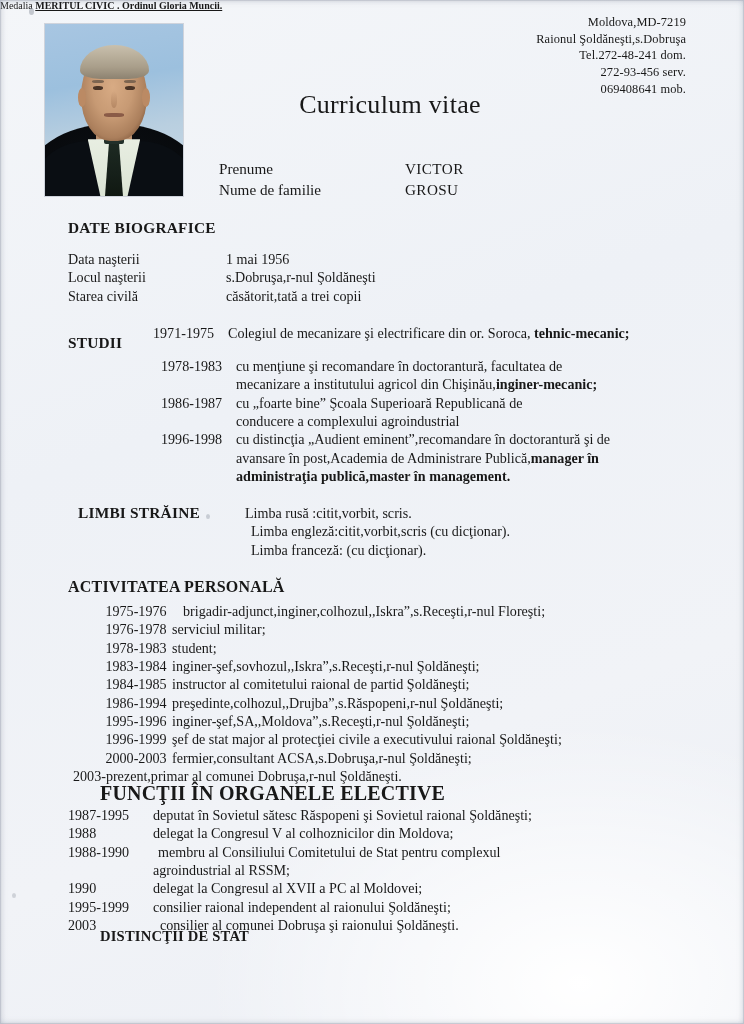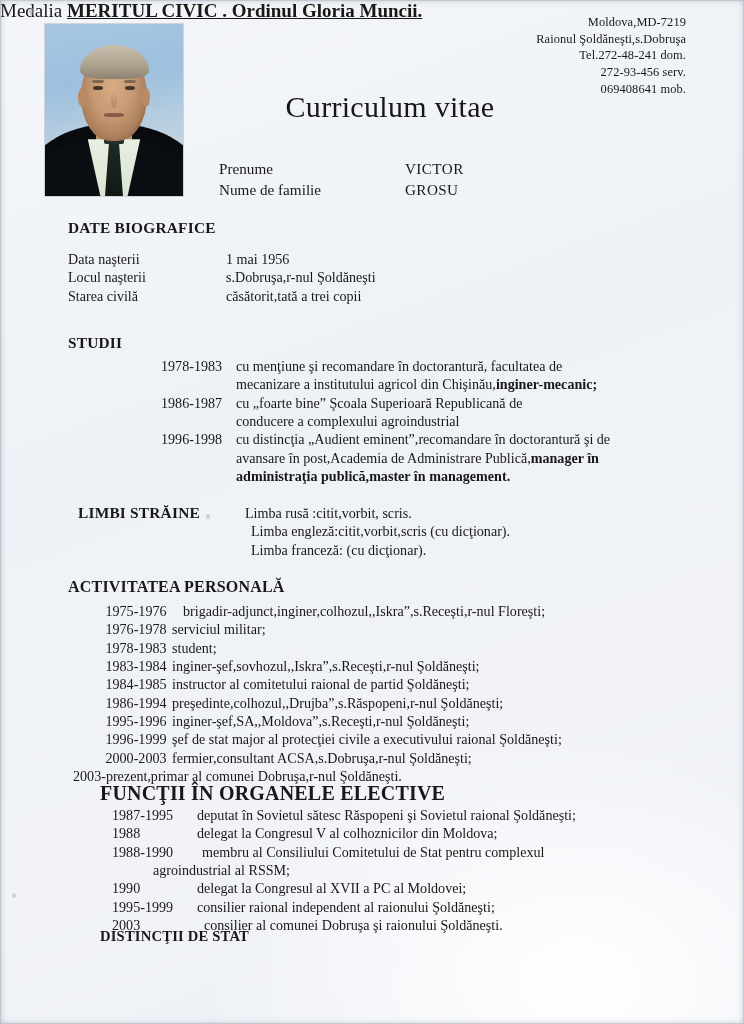--- a/index.html
+++ b/index.html
@@ -190,21 +190,21 @@
     letter-spacing: .1px;
   }
 
   
   #cv-title {
     position: absolute;
     left: 0;
     right: 0;
     top: 90px;
     text-align: center;
-    font-size: 30px;
+    font-size: 26px;
     letter-spacing: .3px;
     padding-left: 36px;
   }
 
   
   #name-block {
     position: absolute;
     left: 219px;
     top: 159px;
     font-size: 15.2px;
@@ -250,26 +250,26 @@
   #limbi-list div:nth-child(n+2) { padding-left: 6px; }
 
   
   #h-activ     { left: 68px;  top: 578px; font-size: 16px; }
   #activ-list  { left: 100px; top: 602px; width: 610px; text-align: center; }
   #activ-list .k { width: 72px; }
 
   
   #h-functii   { left: 100px; top: 782px; font-size: 20px; }
   #functii-list{ left: 68px;  top: 806px; width: 640px; }
-  #functii-list .k { width: 85px; margin-left: 44px; }
+  #functii-list .k { width: 85px; }
   #functii-list .cont { padding-left: 85px; }
 
   
   #h-dist      { left: 100px; top: 928px; font-size: 14.6px; }
-  #dist-line   { left: 100px; top: 960px; font-size: 19px; }
+  #dist-line   { left: 100px; top: 960px; font-size: 10px; }
   #dist-line .u { font-weight: bold; text-decoration: underline; }
 </style>
 </head>
 <body>
 
 <div id="page">
 
   <span class="speck" style="left:29px;top:8px;width:5px;height:7px;"></span>
   <span class="speck" style="left:12px;top:893px;width:4px;height:5px;opacity:.4;"></span>
   <span class="speck" style="left:206px;top:514px;width:4px;height:5px;opacity:.45;"></span>
@@ -325,20 +325,26 @@
       <span class="k">Locul naşterii</span>
       <span class="v">s.Dobruşa,r-nul Şoldăneşti</span>
     </div>
     <div class="row2">
       <span class="k">Starea civilă</span>
       <span class="v">căsătorit,tată a trei copii</span>
     </div>
   </div>
 
   <div class="sect-h" id="h-studii">STUDII</div>
+  <div class="body-txt" id="studii-1">
+    <div class="row2">
+      <span class="k">1971-1975</span>
+      <span class="v"><span>Colegiul de mecanizare şi electrificare din or. Soroca, </span><b>tehnic-mecanic;</b></span>
+    </div>
+  </div>
 
   <div class="body-txt" id="studii-rest">
     <div class="blk">
       <div class="row2">
         <span class="k">1978-1983</span>
         <span class="v">cu menţiune şi recomandare în doctorantură, facultatea de</span>
       </div>
       <div class="cont"><span>mecanizare a institutului agricol din Chişinău,</span><b>inginer-mecanic;</b></div>
     </div>
     <div class="blk">

